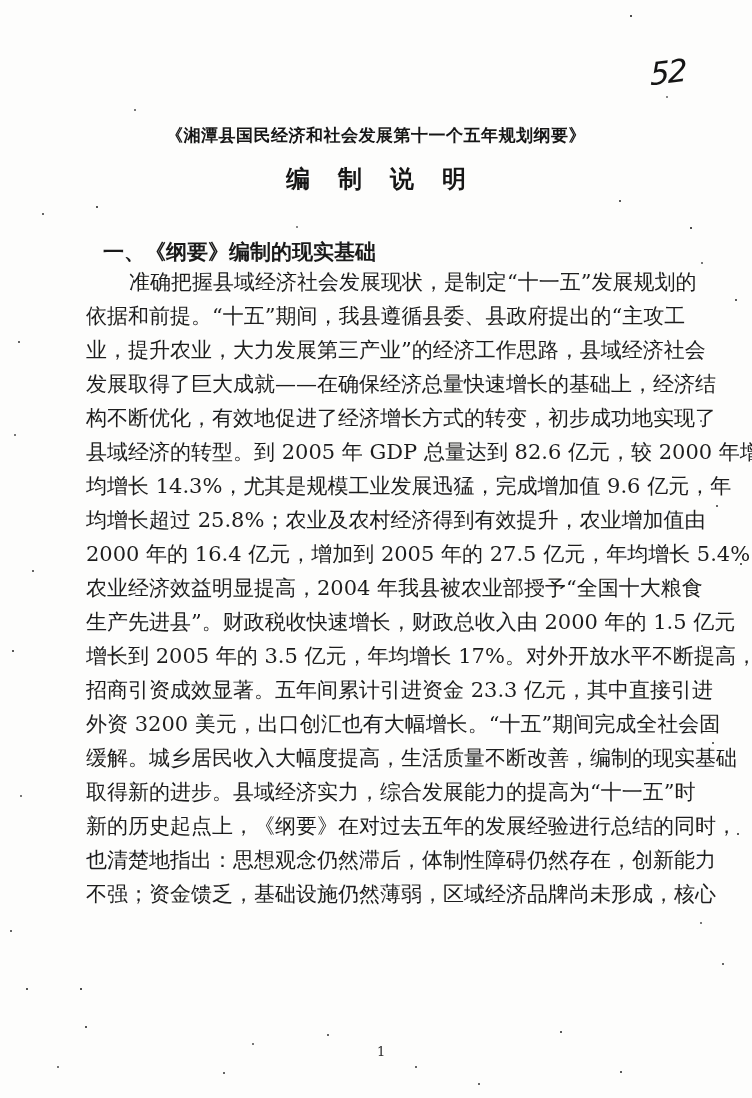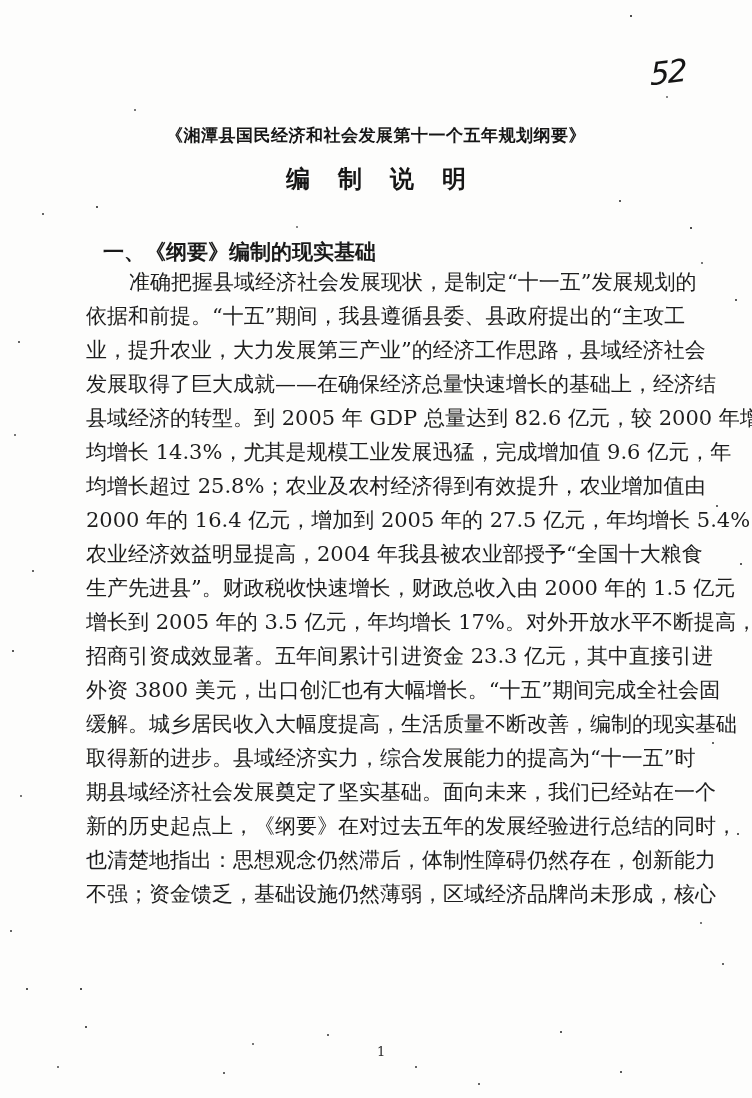--- a/index.html
+++ b/index.html
@@ -153,32 +153,32 @@
 
   <h2 class="doc-subtitle">编制说明</h2>
 
   <h3 class="section-heading">一、《纲要》编制的现实基础</h3>
 
   <div class="paragraph">
       <div class="body-line first">准确把握县域经济社会发展现状，是制定“十一五”发展规划的</div>
       <div class="body-line">依据和前提。“十五”期间，我县遵循县委、县政府提出的“主攻工</div>
       <div class="body-line">业，提升农业，大力发展第三产业”的经济工作思路，县域经济社会</div>
       <div class="body-line">发展取得了巨大成就——在确保经济总量快速增长的基础上，经济结</div>
+      <div class="body-line">构不断优化，有效地促进了经济增长方式的转变，初步成功地实现了</div>
       <div class="body-line">县域经济的转型。到 2005 年 GDP 总量达到 82.6 亿元，较 2000 年增</div>
       <div class="body-line">均增长 14.3%，尤其是规模工业发展迅猛，完成增加值 9.6 亿元，年</div>
       <div class="body-line">均增长超过 25.8%；农业及农村经济得到有效提升，农业增加值由</div>
       <div class="body-line">2000 年的 16.4 亿元，增加到 2005 年的 27.5 亿元，年均增长 5.4%，</div>
       <div class="body-line">农业经济效益明显提高，2004 年我县被农业部授予“全国十大粮食</div>
       <div class="body-line">生产先进县”。财政税收快速增长，财政总收入由 2000 年的 1.5 亿元</div>
       <div class="body-line">增长到 2005 年的 3.5 亿元，年均增长 17%。对外开放水平不断提高，</div>
       <div class="body-line">招商引资成效显著。五年间累计引进资金 23.3 亿元，其中直接引进</div>
-      <div class="body-line">外资 3800 美元，出口创汇也有大幅增长。“十五”期间完成全社会固</div>
+      <div class="body-line">外资 3200 美元，出口创汇也有大幅增长。“十五”期间完成全社会固</div>
       <div class="body-line">缓解。城乡居民收入大幅度提高，生活质量不断改善，编制的现实基础</div>
       <div class="body-line">取得新的进步。县域经济实力，综合发展能力的提高为“十一五”时</div>
-      <div class="body-line">期县域经济社会发展奠定了坚实基础。面向未来，我们已经站在一个</div>
       <div class="body-line">新的历史起点上，《纲要》在对过去五年的发展经验进行总结的同时，</div>
       <div class="body-line">也清楚地指出：思想观念仍然滞后，体制性障碍仍然存在，创新能力</div>
       <div class="body-line last">不强；资金馈乏，基础设施仍然薄弱，区域经济品牌尚未形成，核心</div>
     </div>
 
   <div class="page-number">1</div>
 
   <div class="specks"></div>
 
 </div>

